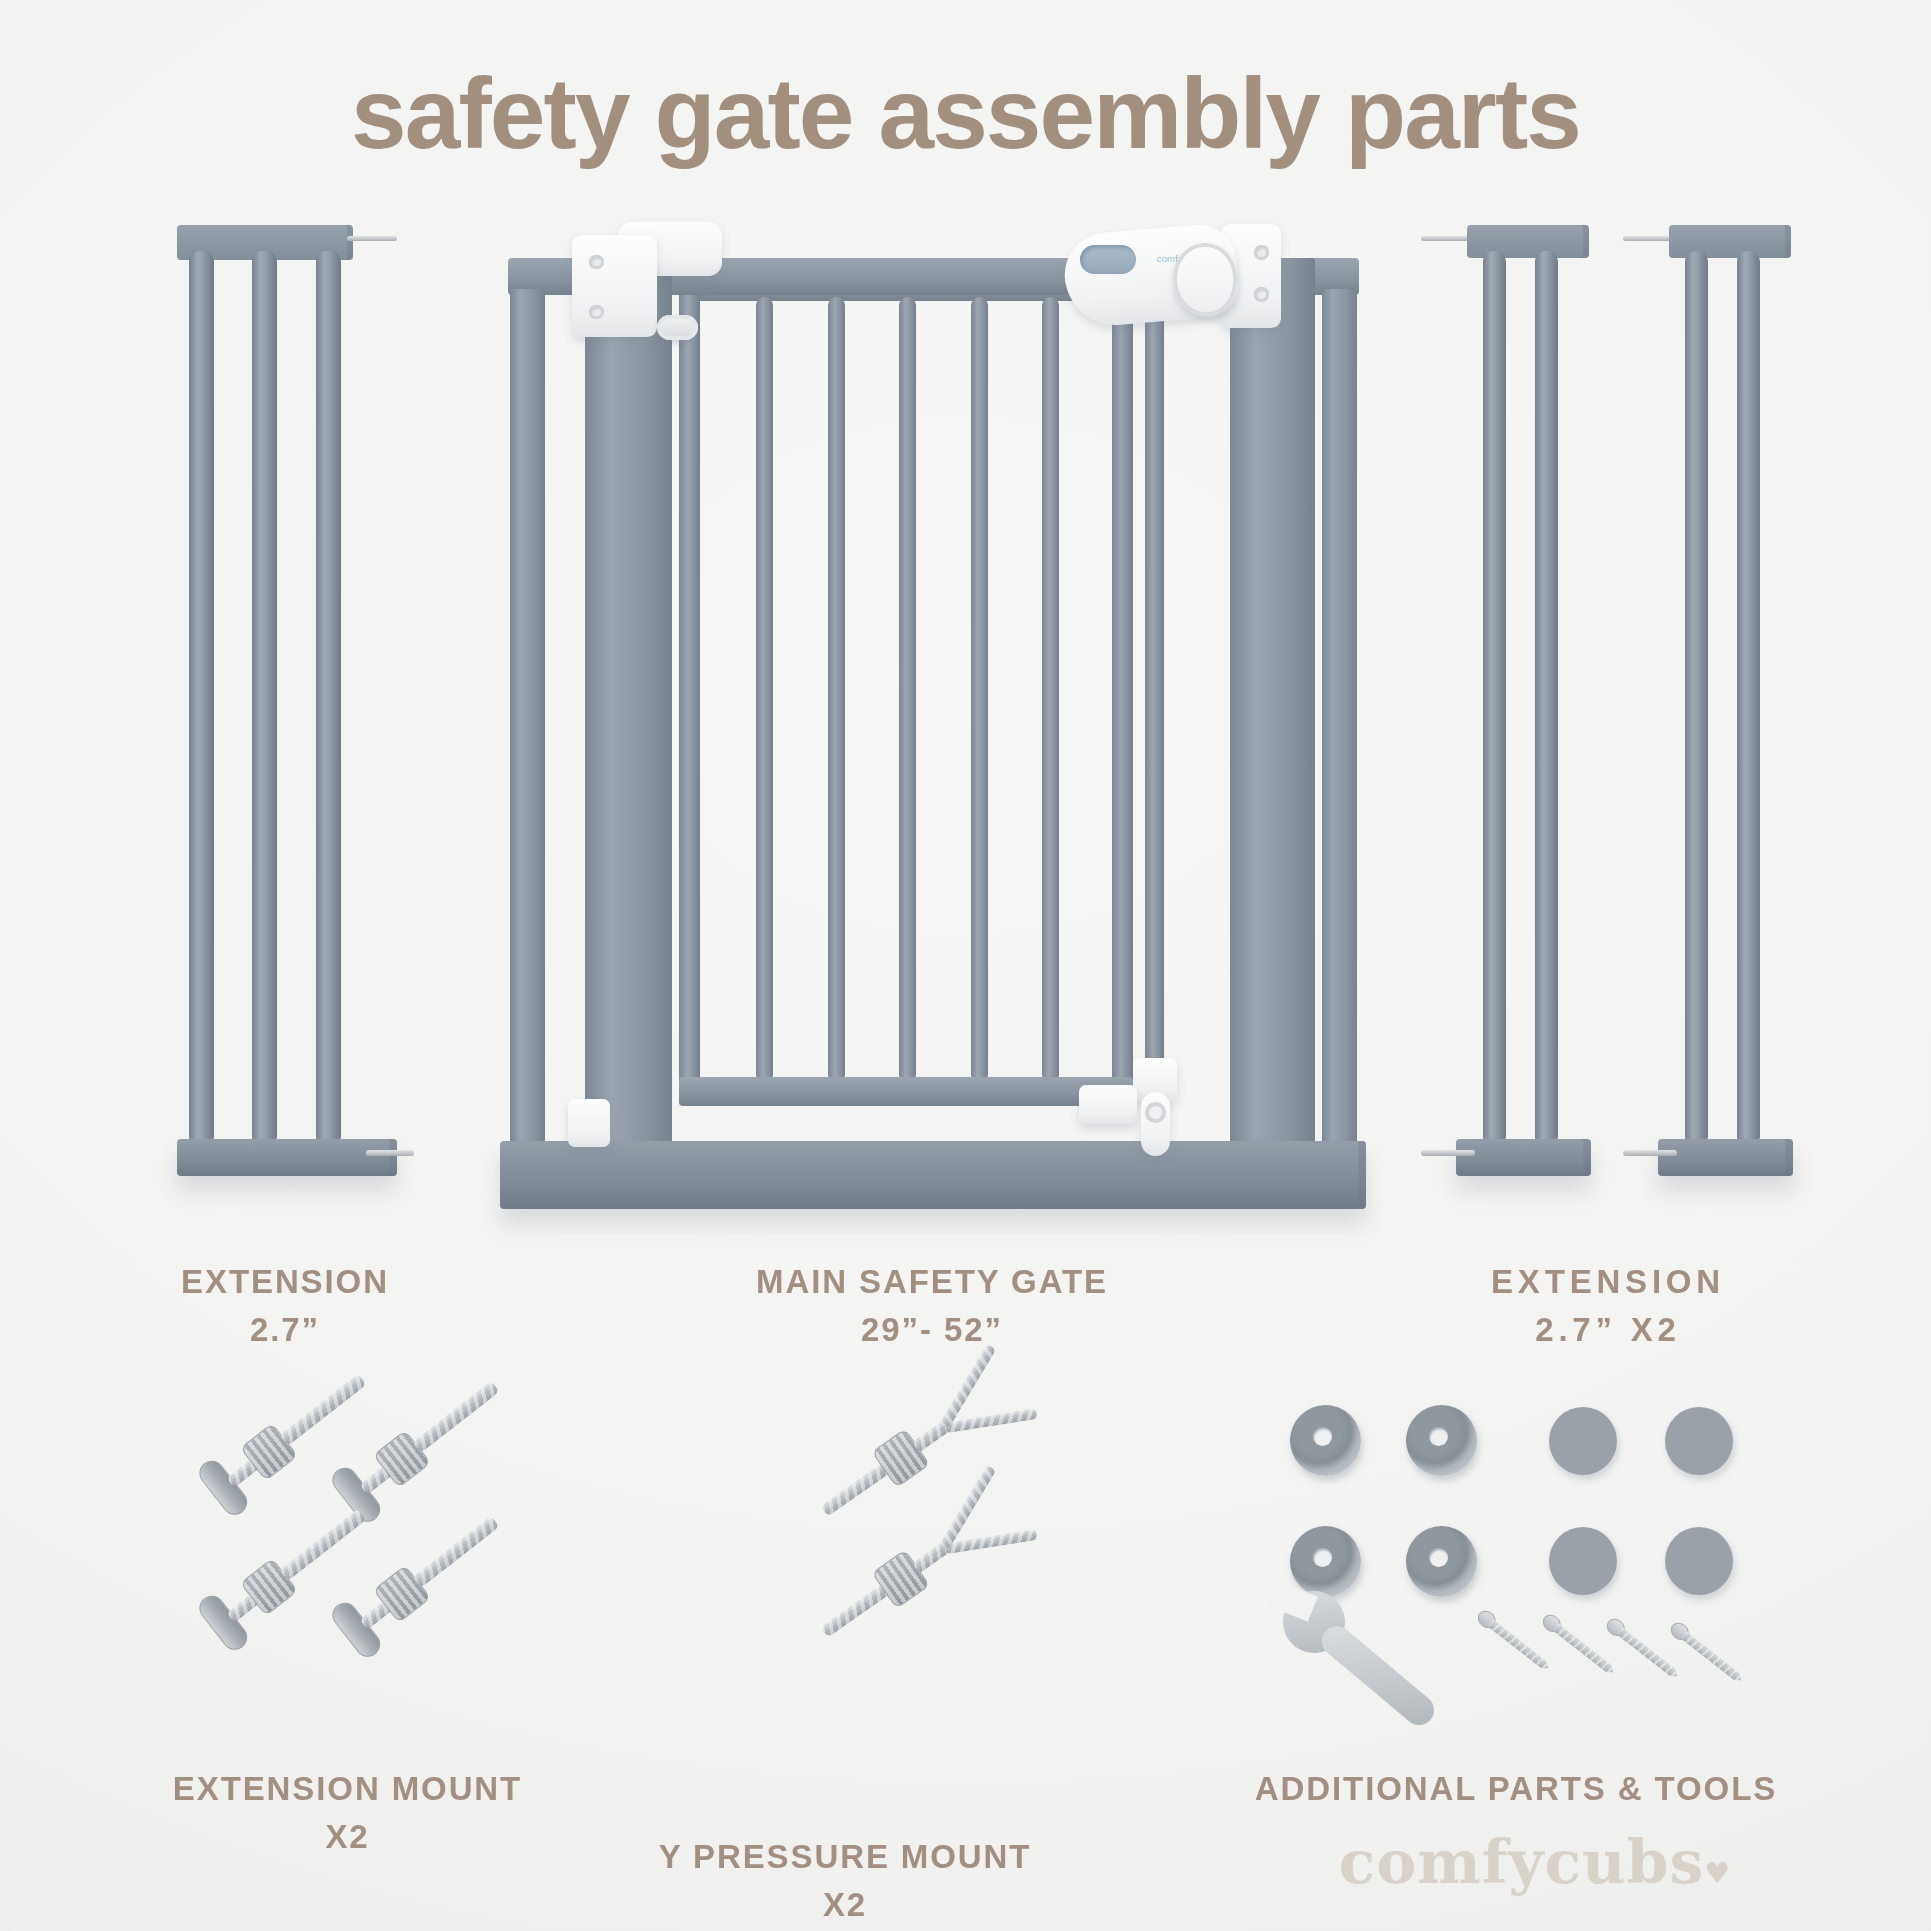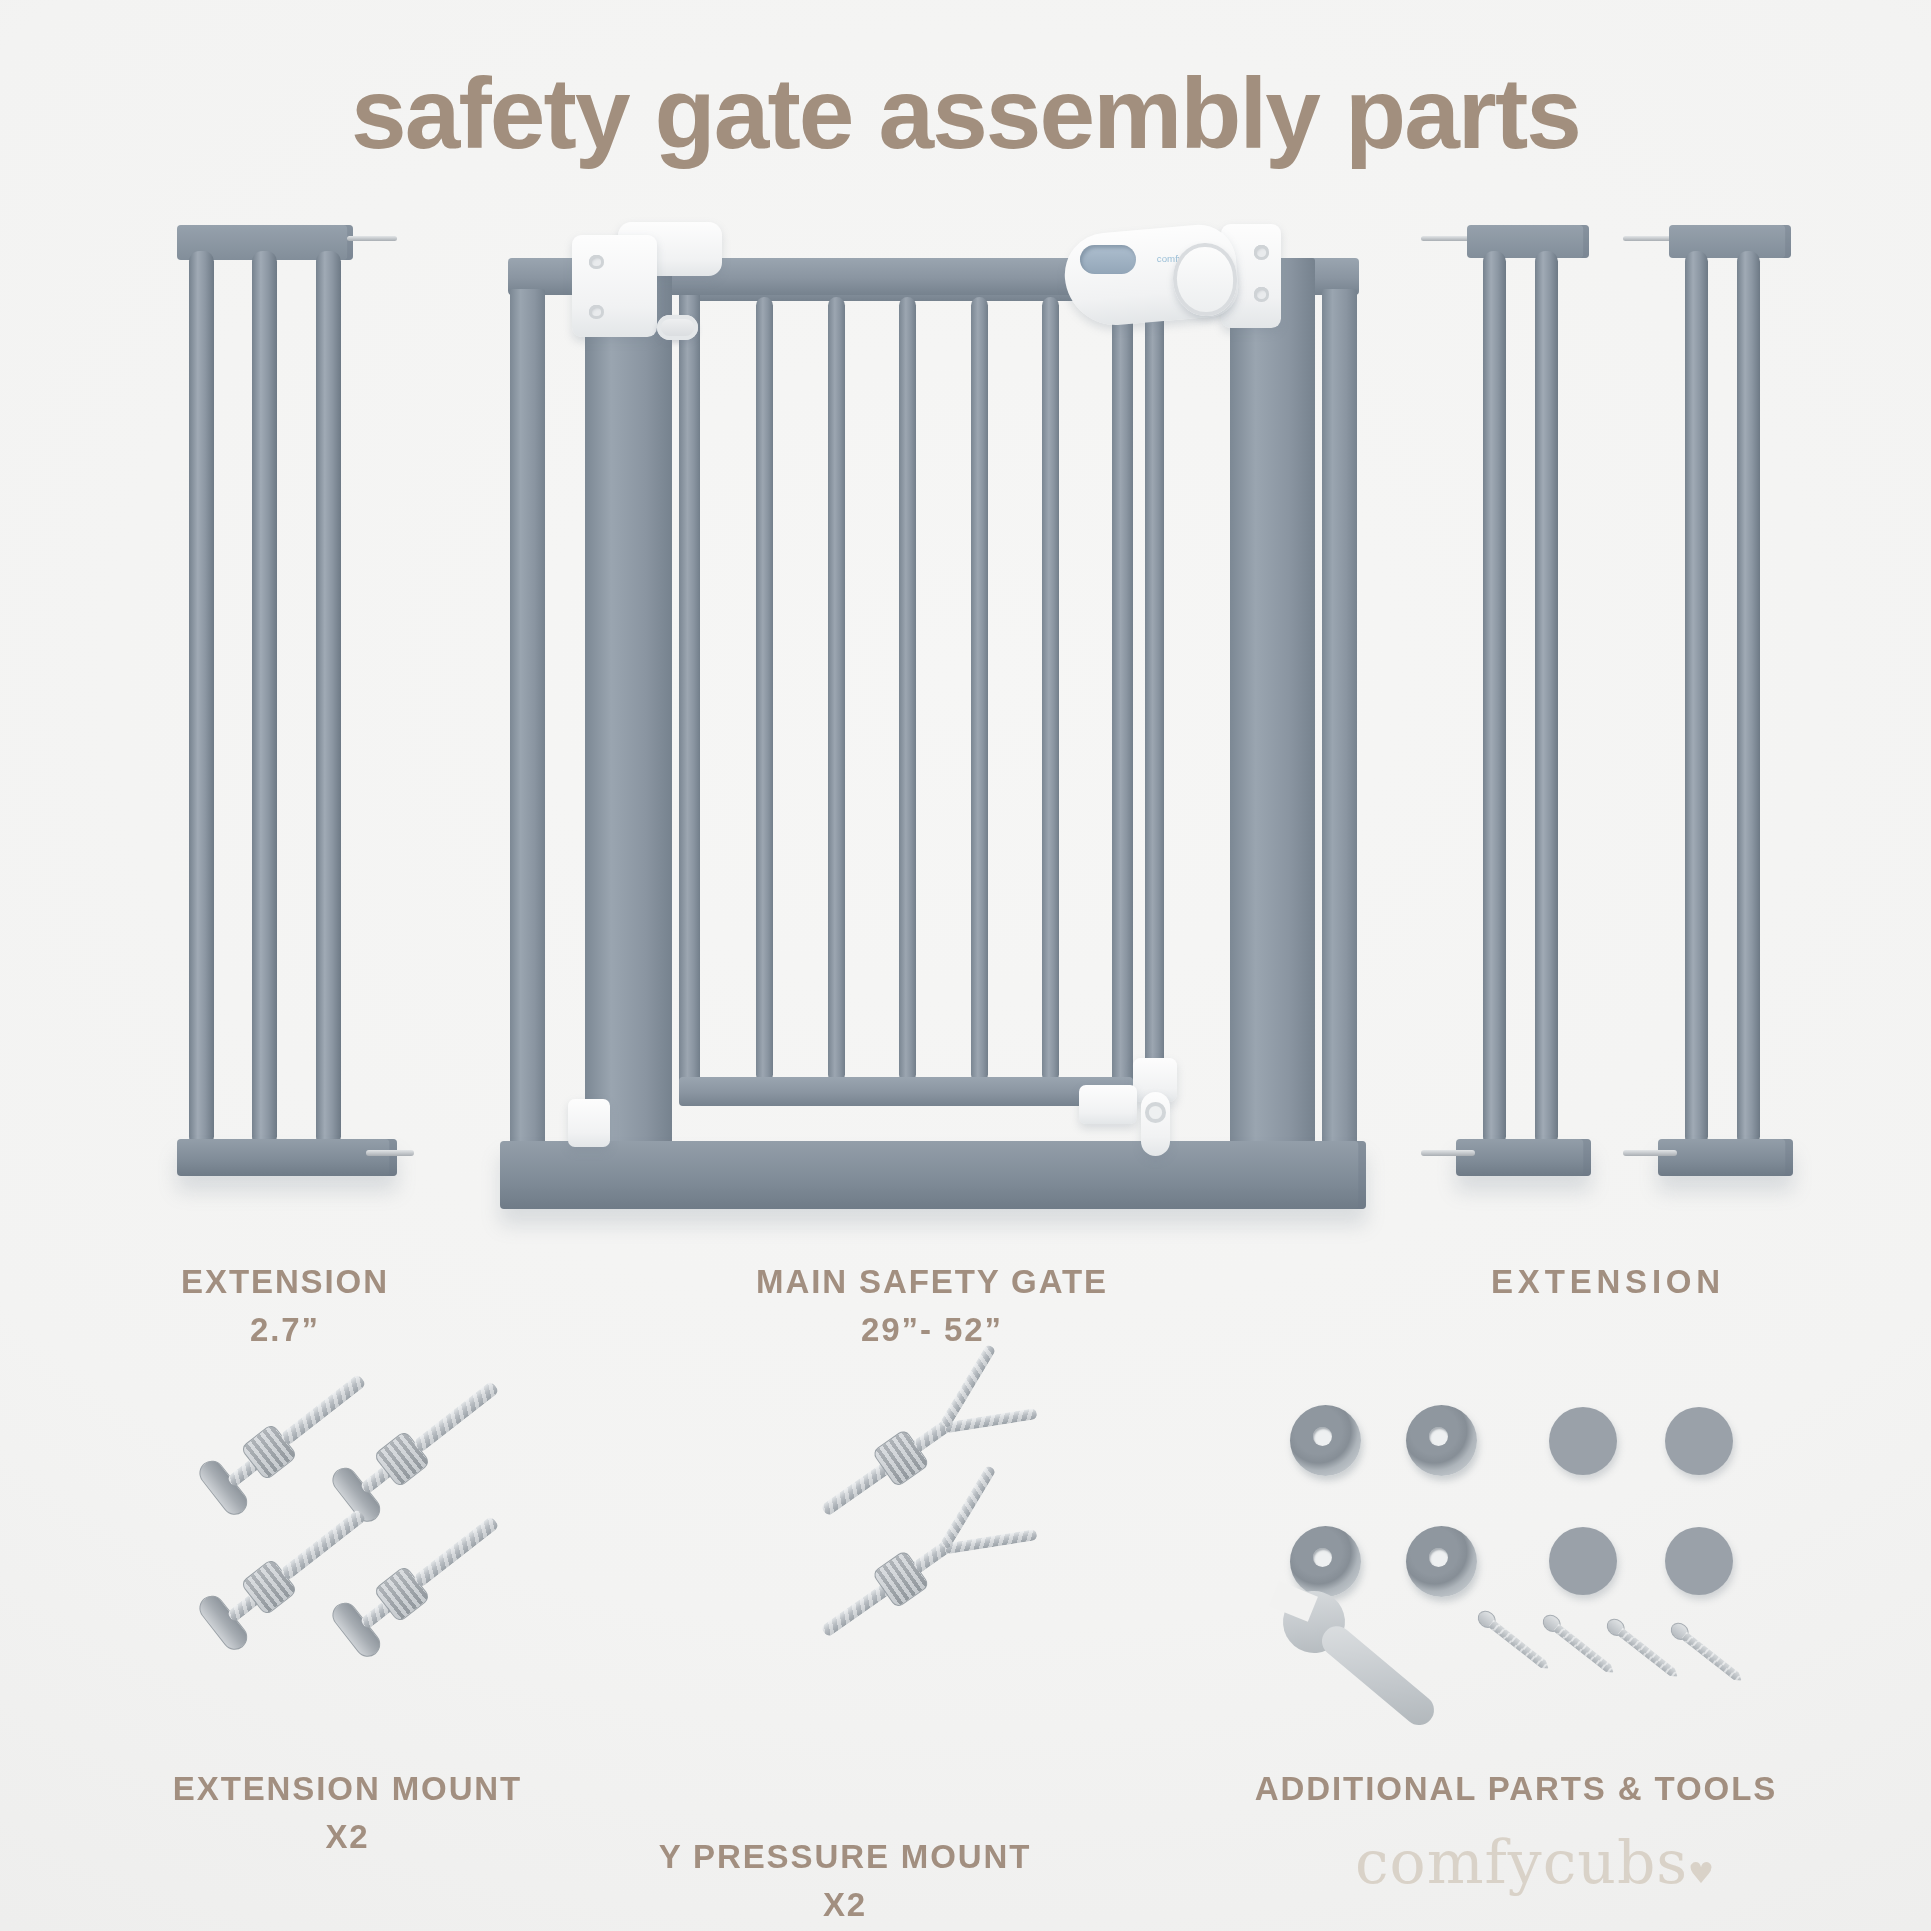--- a/index.html
+++ b/index.html
@@ -147,20 +147,21 @@
   <div class="abs part-label" style="left:111px; top:1258px; width:348px;">
     <div>EXTENSION</div>
     <div>2.7”</div>
   </div>
   <div class="abs part-label" style="left:618px; top:1258px; width:628px;">
     <div>MAIN SAFETY GATE</div>
     <div>29”- 52”</div>
   </div>
   <div class="abs part-label wide" style="left:1410px; top:1258px; width:396px;">
     <div>EXTENSION</div>
+    <div>2.7” X2</div>
   </div>
 
   <div class="abs" style="left:193px; top:1405px; width:193px; height:62px; transform:rotate(-38deg);">
     <div class="abs disc-foot" style="left:0; top:0; width:25px; height:62px;"></div>
     <div class="abs metal-rod" style="left:21px; top:25px; width:33px; height:12.6px;"></div>
     <div class="abs nut" style="left:50px; top:9.7px; width:41px; height:42px;"></div>
     <div class="abs metal-rod" style="left:89px; top:24px; width:100px; height:13.5px;"></div>
   </div>
   <div class="abs" style="left:326px; top:1412px; width:193px; height:62px; transform:rotate(-38deg);">
     <div class="abs disc-foot" style="left:0; top:0; width:25px; height:62px;"></div>
@@ -243,18 +244,18 @@
     <div>X2</div>
   </div>
   <div class="abs part-label" style="left:618px; top:1833px; width:454px;">
     <div>Y PRESSURE MOUNT</div>
     <div>X2</div>
   </div>
   <div class="abs part-label" style="left:1236px; top:1765px; width:560px;">
     <div>ADDITIONAL PARTS &amp; TOOLS</div>
   </div>
 
-  <div class="abs logo" style="left:1313px; top:1827px; width:444px;">
+  <div class="abs logo" style="left:1313px; top:1827px; width:444px;font-weight:bold;">
     <span>comfycubs</span><span class="heart">♥</span>
   </div>
 
 </div>
 
 
 </body></html>

